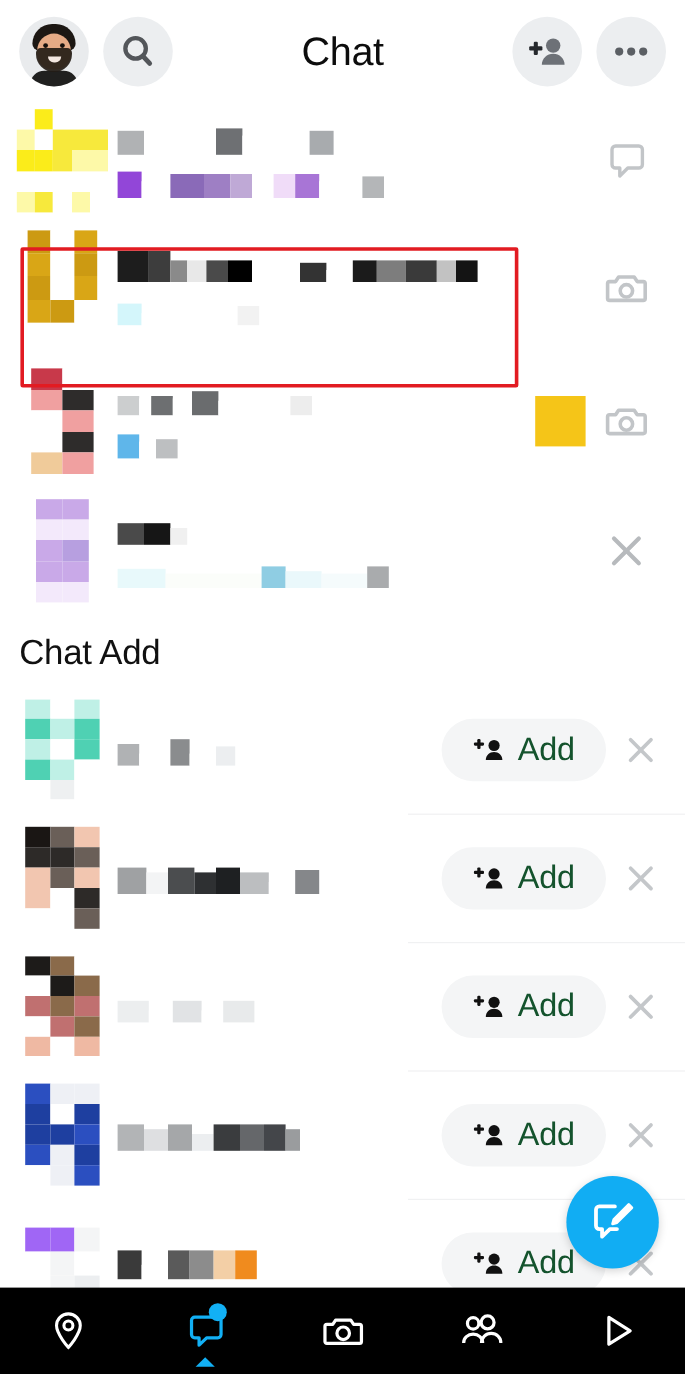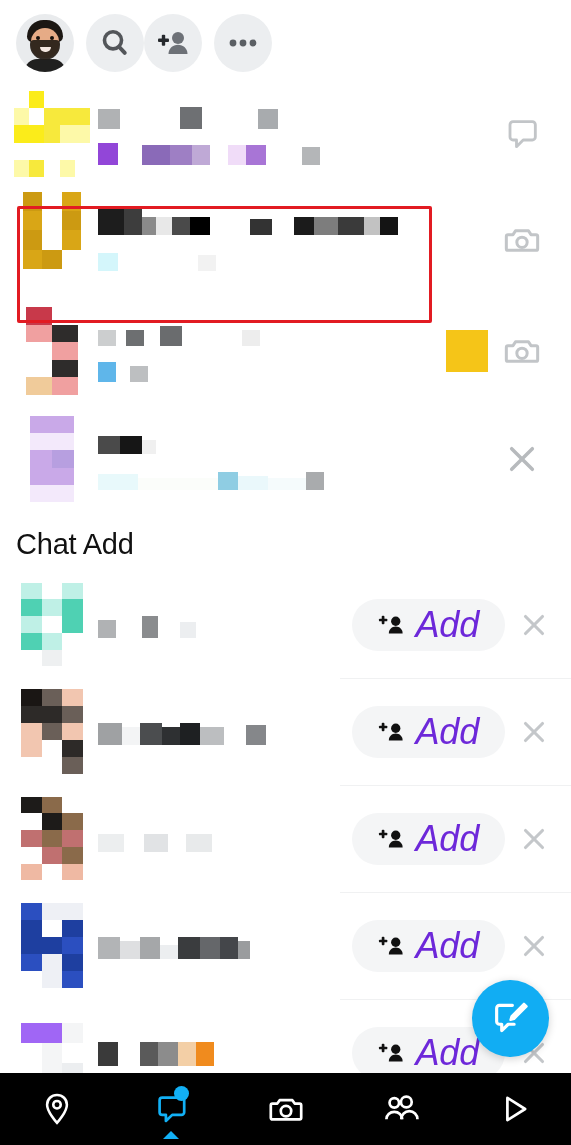--- a/index.html
+++ b/index.html
@@ -90,21 +90,21 @@
   }
   .qa-row + .qa-row::before {
     content: ""; position: absolute; left: 340px; right: 0; top: 0;
     height: 1px; background: #f0f1f2;
   }
   .add-btn {
     display: flex; align-items: center; justify-content: center;
     gap: 10px; background: #f4f5f6; border-radius: 26px;
     height: 52px; padding: 0 26px; flex: 0 0 auto;
   }
-  .add-label { font-size: 36px; color: #6d28d9; letter-spacing: -0.2px; font-style: italic; }
+  .add-label { font-size: 27px; color: #14532d; letter-spacing: -0.2px; }
   .x-btn { width: 46px; display:flex; align-items:center;
            justify-content:center; flex: 0 0 auto; margin-left: 6px; }
 
   
   .fab {
     position: absolute; right: 22px; bottom: 88px;
     width: 77px; height: 77px; border-radius: 50%;
     background: #11adf3; display: flex; align-items: center;
     justify-content: center; z-index: 25;
     box-shadow: 0 2px 8px rgba(0,0,0,.18);
@@ -144,20 +144,21 @@
         <div class="bm-eyeR"></div>
       </div>
     </div>
     <div class="hdr-gap"></div>
     <div class="circle-btn">
       <svg width="32" height="32" viewBox="0 0 24 24">
         <circle cx="10.5" cy="10" r="6.4" fill="none" stroke="#53565a" stroke-width="2.7"></circle>
         <line x1="15.2" y1="15" x2="19.3" y2="19.4" stroke="#53565a" stroke-width="3" stroke-linecap="round"></line>
       </svg>
     </div>
+    <div class="hdr-title">Chat</div>
     <div class="hdr-right">
       <div class="circle-btn">
         <svg width="36" height="32" viewBox="0 0 36 32">
           <circle cx="23" cy="11" r="6" fill="#6d7177"></circle>
           <path d="M13.5 27c0-5.4 4.3-9.3 9.5-9.3s9.5 3.9 9.5 9.3z" fill="#6d7177"></path>
           <rect x="3" y="11.6" width="11" height="3.4" rx="1" fill="#26292d"></rect>
           <rect x="6.8" y="7.8" width="3.4" height="11" rx="1" fill="#26292d"></rect>
         </svg>
       </div>
       <div class="circle-btn">

